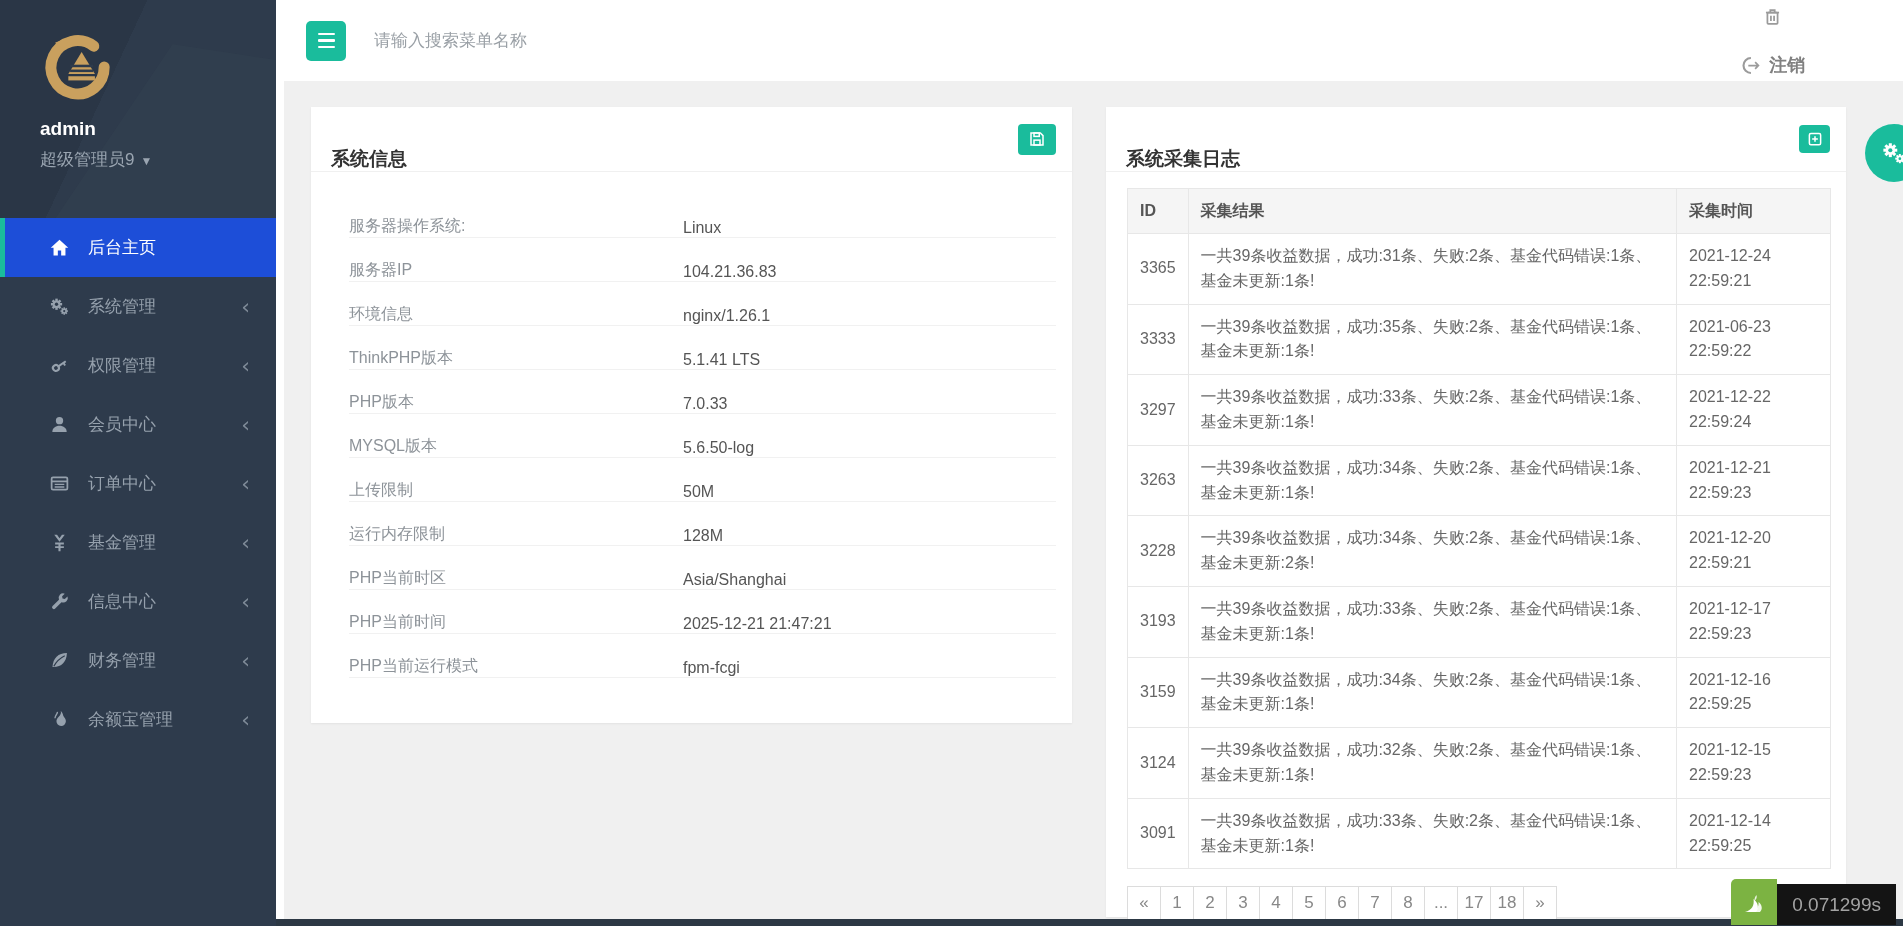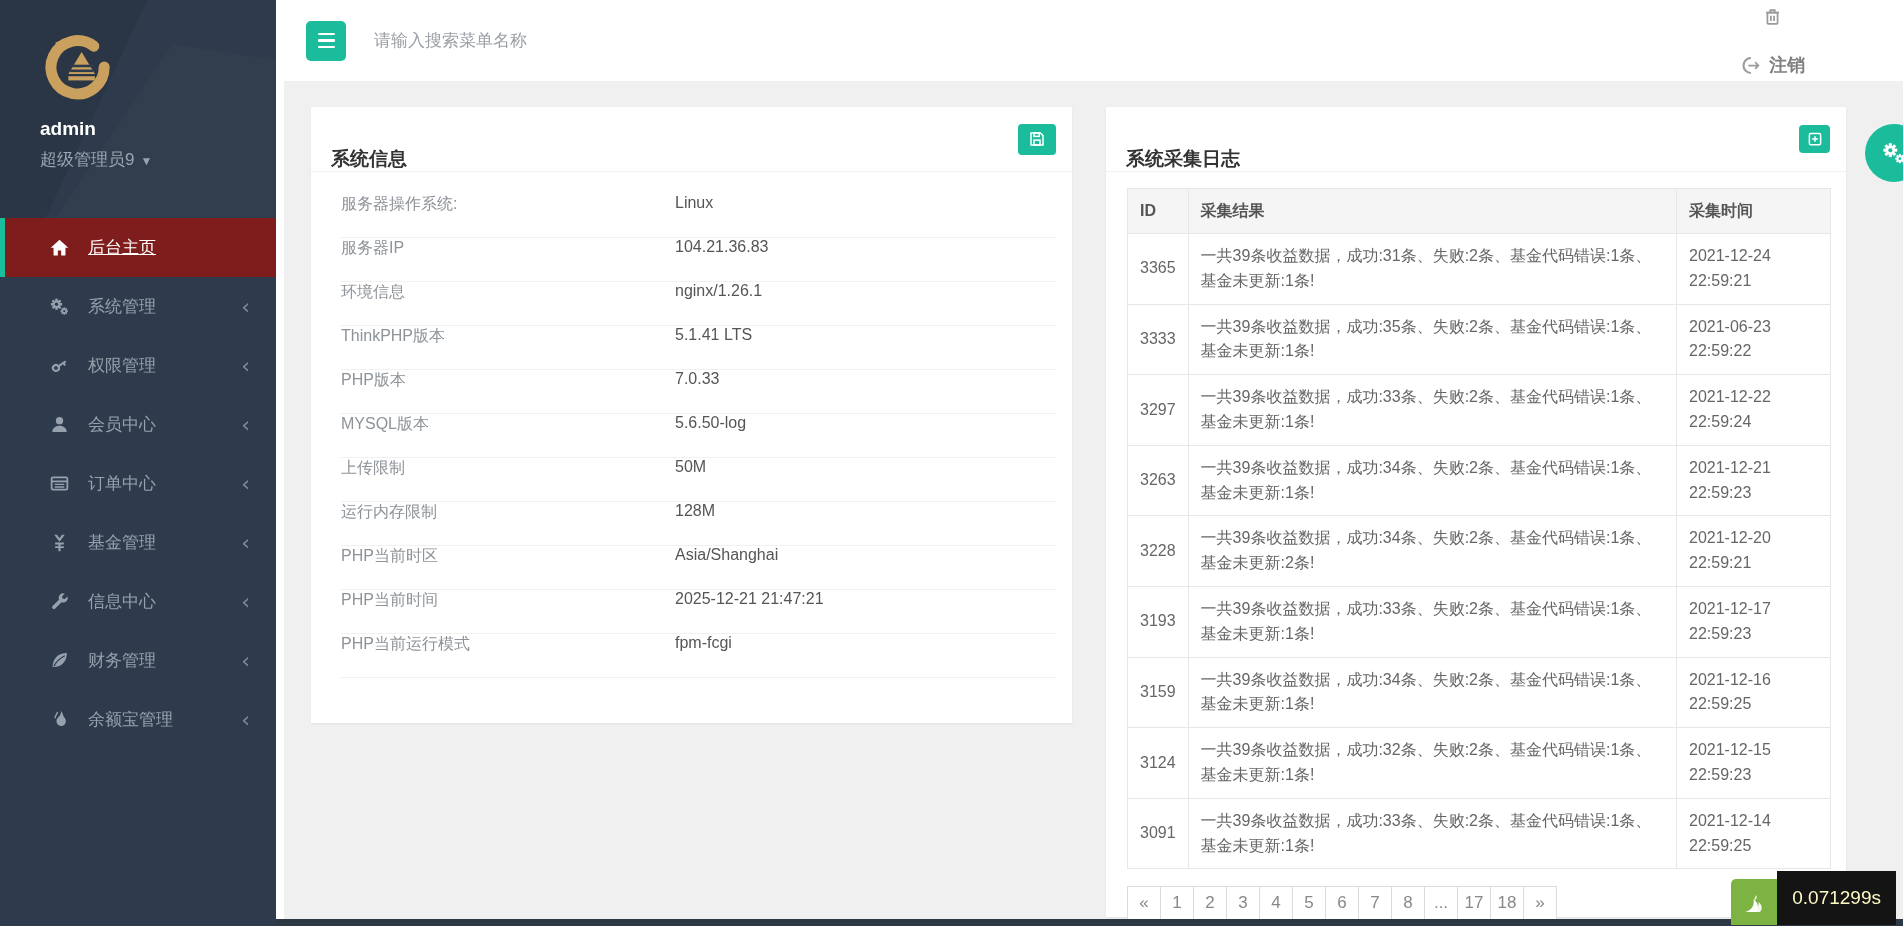--- a/index.html
+++ b/index.html
@@ -16,21 +16,21 @@
   .logo { width:74px; height:74px; display:block; margin-bottom:14px; }
   .profile .uname { color:#ffffff; font-weight:bold; font-size:19px; margin-bottom:8px; }
   .profile .role { color:#9aa5b1; font-size:17px; cursor:pointer; }
   .profile .role .caret { font-size:12px; margin-left:6px; color:#9aa5b1; }
 
   .menu { position:relative; margin-top:6px; }
   .menu-item { position:relative; height:59px; display:flex; align-items:center; padding-left:46px; color:#96a1ad; font-size:17px; cursor:pointer; }
   .menu-item .mi-icon { width:26px; height:22px; margin-right:16px; display:inline-flex; align-items:center; justify-content:center; }
   .menu-item .mi-icon svg { width:21px; height:21px; fill:currentColor; }
   .menu-item .mi-chevron { position:absolute; right:26px; top:50%; transform:translateY(-54%); font-size:22px; color:#7e8a97; font-family:"DejaVu Sans",sans-serif; }
-  .menu-item.active { background:#7f1d1d; color:#ffffff;text-decoration:underline; }
+  .menu-item.active { background:#1d4ed8; color:#ffffff; }
   .menu-item.active::before { content:""; position:absolute; left:0; top:0; bottom:0; width:5px; background:#1abc9c; }
 
   
   .topbar { position:absolute; left:276px; top:0; width:1627px; height:81px; background:#ffffff; display:flex; align-items:center; }
   .white-strip { position:absolute; left:276px; top:0; width:8px; height:919px; background:#ffffff; z-index:1; }
   .hamburger-btn { width:40px; height:40px; margin-left:30px; background:#1abc9c; border:none; border-radius:5px;
     display:flex; flex-direction:column; align-items:center; justify-content:center; gap:4px; cursor:pointer; }
   .hamburger-btn i { display:block; width:17px; height:2.6px; background:#ffffff; border-radius:1px; }
   .menu-search { border:none; outline:none; margin-left:28px; font-size:17px; color:#555; width:320px; background:transparent;
     font-family:"Liberation Sans","DejaVu Sans",sans-serif; }
@@ -43,21 +43,21 @@
 
   
   .card { position:absolute; background:#ffffff; box-shadow:0 1px 2px rgba(0,0,0,.06); }
   .card-head { height:65px; display:flex; align-items:center; justify-content:space-between; padding:0 16px 0 20px; border-bottom:1px solid #f0f0f0; }
   .card-title { font-size:19px; font-weight:bold; color:#333;margin-top:40px; }
   .teal-btn { background:#1abc9c; border:none; border-radius:4px; width:38px; height:31px; display:flex; align-items:center; justify-content:center; cursor:pointer; --hole:#1abc9c; }
   .teal-btn svg { width:18px; height:18px; stroke:#fff; fill:none; stroke-width:2; }
 
   .card-sysinfo { left:311px; top:107px; width:761px; height:616px; }
   .info-table { margin:22px 16px 0 30px; }
-  .info-row { display:flex; height:44px; align-items:flex-start; border-bottom:1px solid #f1f1f1; font-size:16px; }
+  .info-row { display:flex; height:44px; align-items:flex-end; border-bottom:1px solid #f1f1f1; font-size:16px;margin-left:8px; }
   .info-label { width:334px; color:#8d9399; }
   .info-value { color:#555; }
 
   .card-log { left:1106px; top:107px; width:740px; height:810px; }
   .log-table { margin:16px 30px 0 21px; border-collapse:collapse; width:704px; font-size:16px; }
   .log-table th, .log-table td { border:1px solid #e7e7e7; text-align:left; vertical-align:middle; }
   .log-table th { background:#f5f5f5; color:#555; font-weight:bold; height:45px; padding:0 12px; }
   .log-table td { color:#666; padding:10px 12px; height:68px; line-height:1.55; }
   .col-id { width:57px; }
   .col-time { width:154px; }
@@ -70,21 +70,21 @@
   
   .fab { position:absolute; left:1865px; top:124px; width:58px; height:58px; border-radius:50%; background:#1abc9c; border:none;
     display:flex; align-items:center; justify-content:center; cursor:pointer; z-index:6; --hole:#1abc9c; }
   .fab svg { width:26px; height:26px; fill:#ffffff; }
 
   
   .bottom-bar { position:absolute; left:276px; bottom:0; width:1627px; height:7px; background:#2c3844; }
   .trace { position:absolute; right:7px; bottom:1px; display:flex; align-items:flex-end; z-index:7; }
   .trace-icon { width:46px; height:46px; background:#7cb342; border-radius:5px 0 0 0; display:flex; align-items:center; justify-content:center; cursor:pointer; }
   .trace-icon svg { width:34px; height:34px; }
-  .trace-label { height:54px; background:#141414; color:#fef9c3; font-size:19px; display:flex; align-items:center; padding:0 15px; }
+  .trace-label { height:41px; background:#141414; color:#a3a3a3; font-size:19px; display:flex; align-items:center; padding:0 15px; }
 
   .gear-fill { fill:currentColor; }
 </style>
 </head>
 <body>
 
 <aside class="sidebar">
   <div class="decor1"></div>
   <div class="decor2"></div>
   <div class="profile">

